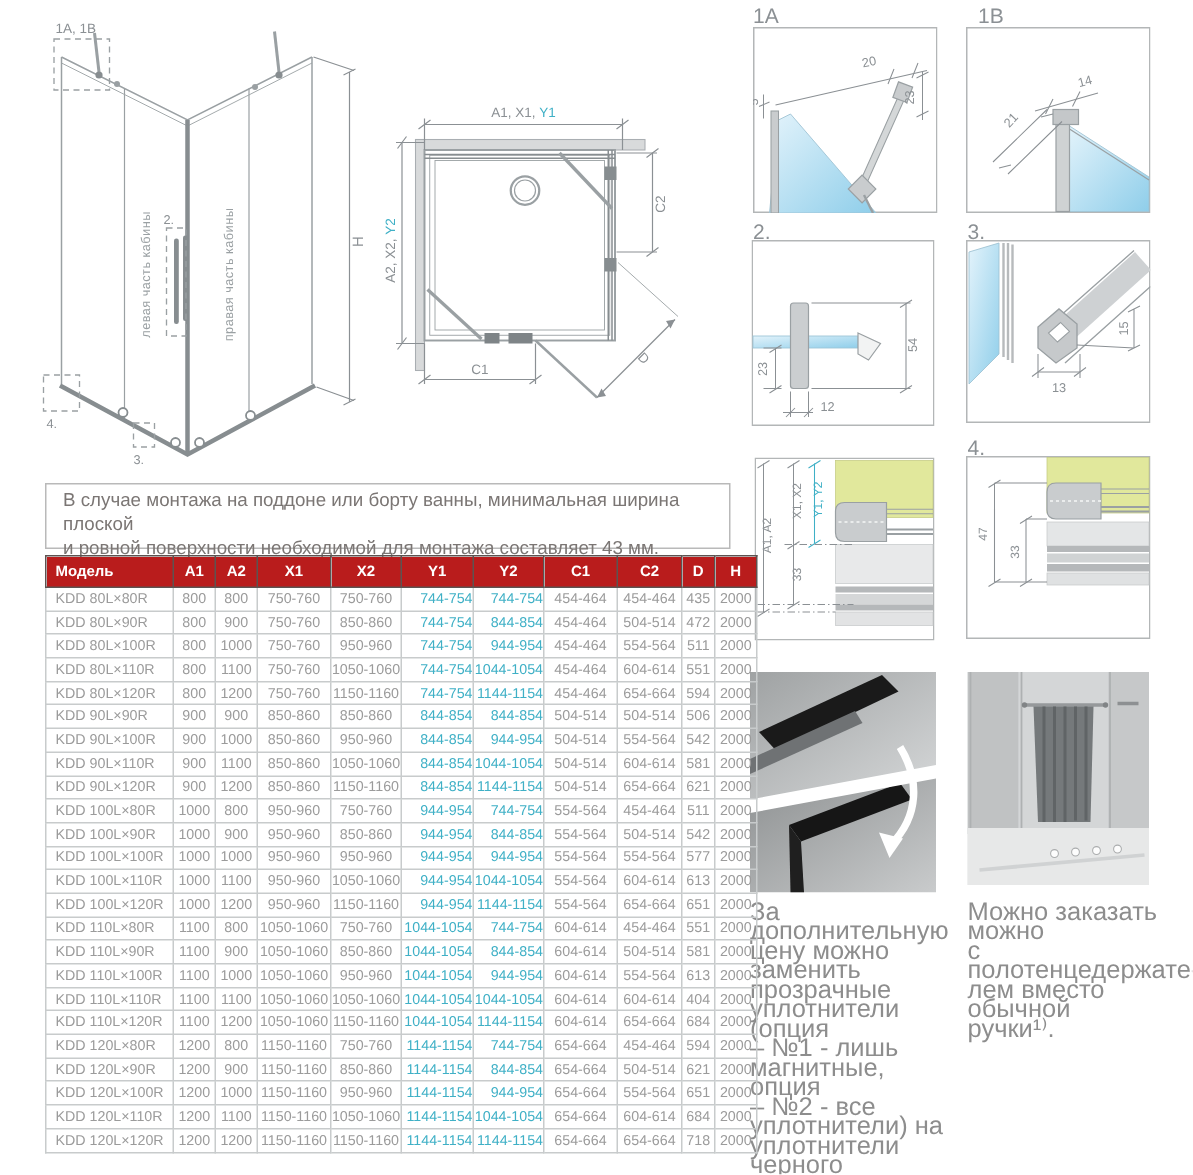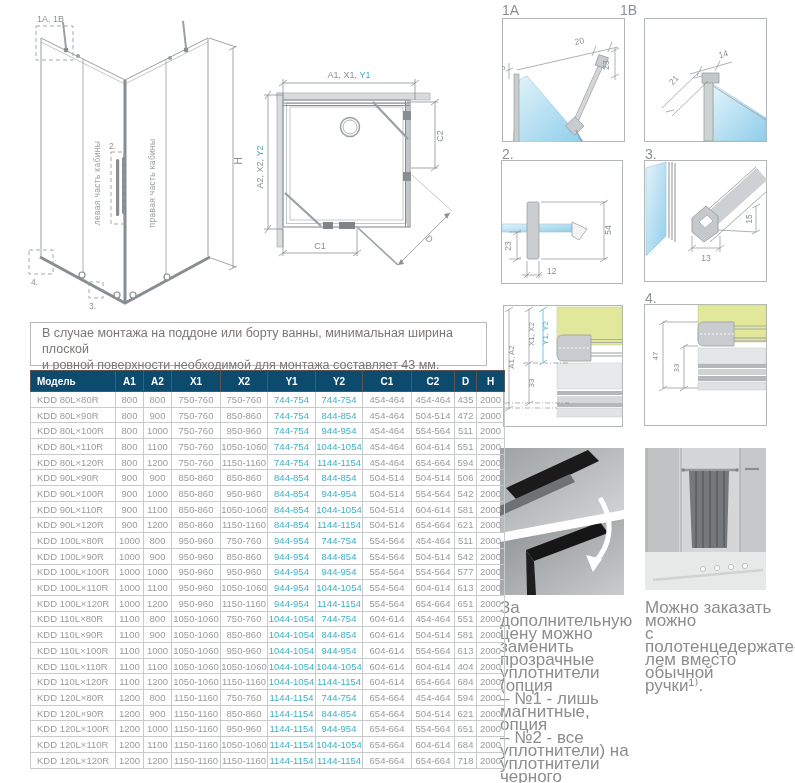--- a/index.html
+++ b/index.html
@@ -8,28 +8,28 @@
   svg text{font-family:"Liberation Sans","DejaVu Sans",sans-serif;}
   .abs{position:absolute;}
   .det-label{position:absolute;font-size:14px;color:#8b9094;}
   
   .note{position:absolute;left:30px;top:322px;width:457px;height:44px;box-sizing:border-box;
         border:1px solid #b9b9b9;padding:2px 11px;font-size:12.5px;line-height:16px;
         color:#7b7674;white-space:pre-line;}
   
   #spec-table{position:absolute;left:30px;top:370px;width:457px;border-collapse:collapse;
               table-layout:fixed;font-size:9.5px;color:#9b9b9b;}
-  #spec-table th{background:#0c4a6e;color:#fff;font-weight:bold;font-size:10px;height:20px;
+  #spec-table th{background:#b91c1c;color:#fff;font-weight:bold;font-size:10px;height:20px;
                  padding:0;border:1px solid #5d5351;text-align:center;overflow:hidden;white-space:nowrap;}
   #spec-table td{border:1px solid #c8cbcc;height:14.7px;padding:0;text-align:center;
                  overflow:hidden;white-space:nowrap;}
   #spec-table th.c0,#spec-table td.c0{text-align:left;padding-left:6px;}
   .w0{width:78px}.w1{width:27px}.w2{width:27px}.w3{width:48px}.w4{width:46px}.w5{width:47px}
   .w6{width:46px}.w7{width:48px}.w8{width:42px}.w9{width:21px}.w10{width:27px}
-  #spec-table td.teal{color:#3fb0c6;}
+  #spec-table td.teal{color:#3fb0c6;text-align:right;}
   
   .caption{position:absolute;font-size:17px;line-height:13px;color:#8d8d8d;white-space:pre-line;}
 </style>
 </head>
 <body>
 
 <div class="sheet">
 
   <svg class="abs" style="left:25px;top:8px" width="235" height="305" viewBox="0 0 235 305">
     <g stroke="#9aa0a3" fill="none" stroke-width="1">
@@ -148,21 +148,21 @@
       <path d="M15,52 L116,29"></path>
       <path d="M90,38 L94,28 M106,34 L110,24"></path>
       <path d="M7,45 V61 M4,53 L11,50"></path>
       <path d="M113,30 V62 M109,34 L117,30 M109,60 L117,56"></path>
     </g>
     <text transform="translate(78,26) rotate(-12)" text-anchor="middle" font-size="8.5" fill="#8b9094">20</text>
     <text transform="translate(3,50) rotate(-90)" text-anchor="middle" font-size="8.5" fill="#8b9094">5</text>
     <text transform="translate(107,47) rotate(-90)" text-anchor="middle" font-size="8.5" fill="#8b9094">23</text>
   </svg>
 
-  <div class="det-label" style="left:620px;top:2px">1B</div>
+  <div class="det-label" style="left:652px;top:2px">1B</div>
   <svg class="abs" style="left:644px;top:18px" width="123" height="124" viewBox="0 0 123 124">
     <rect x="0.5" y="0.5" width="122" height="123" fill="#fff" stroke="#b3b6b7"></rect>
     <polygon points="69,66 122,100 122,123 69,123" fill="url(#gl1)" stroke="#9fc3d4" stroke-width="0.6"></polygon>
     <path d="M69,68 L122,102" stroke="#9aa0a3" stroke-width="0.8" fill="none"></path>
     <rect x="60" y="58" width="9" height="65" fill="#cfd2d3" stroke="#9aa0a3" stroke-width="0.8"></rect>
     <rect x="58" y="55" width="17" height="10" fill="#c4c7c9" stroke="#9aa0a3" stroke-width="0.8"></rect>
     <g stroke="#8b9094" stroke-width="0.7" fill="none">
       <path d="M46,56 L88,44"></path>
       <path d="M53,58 L58,48 M71,53 L76,43"></path>
       <path d="M54,55 L18,90 M64,63 L28,98"></path>

